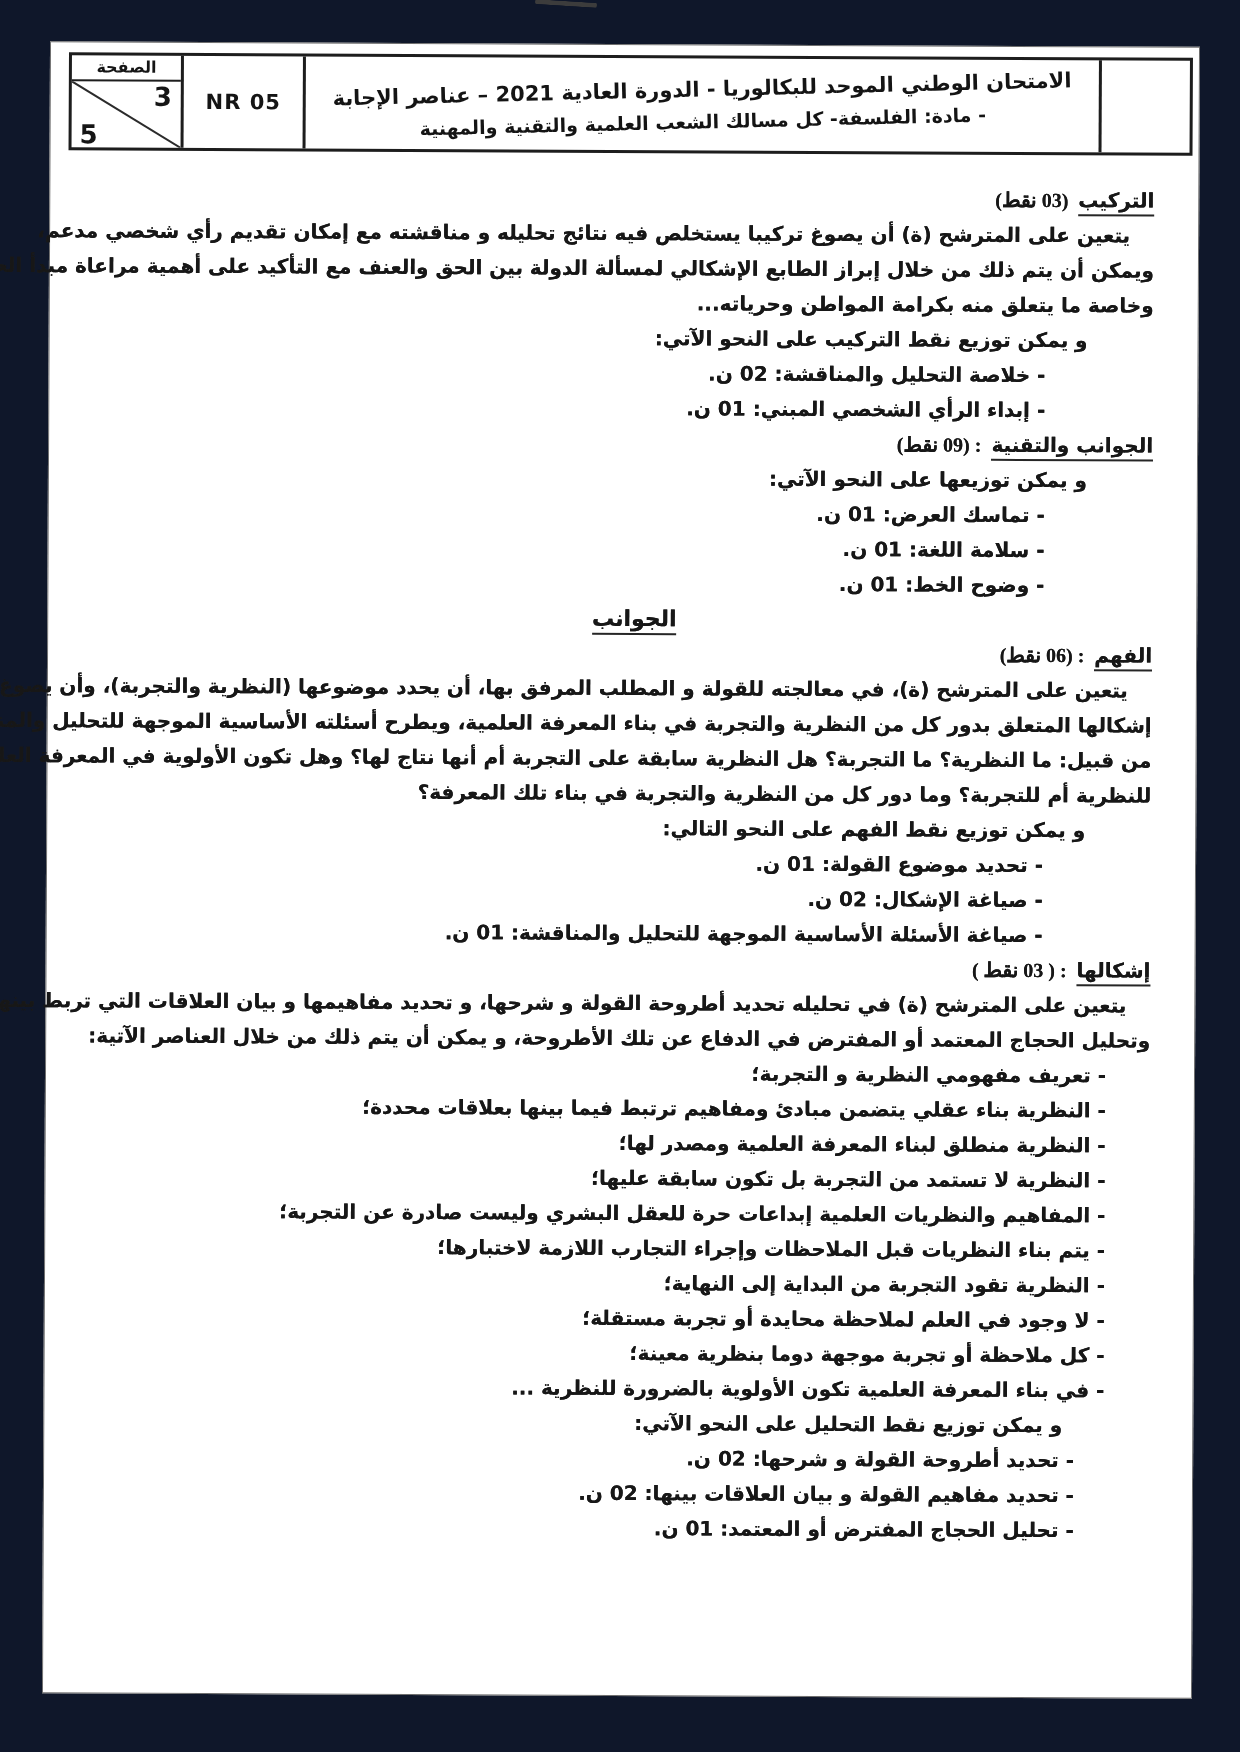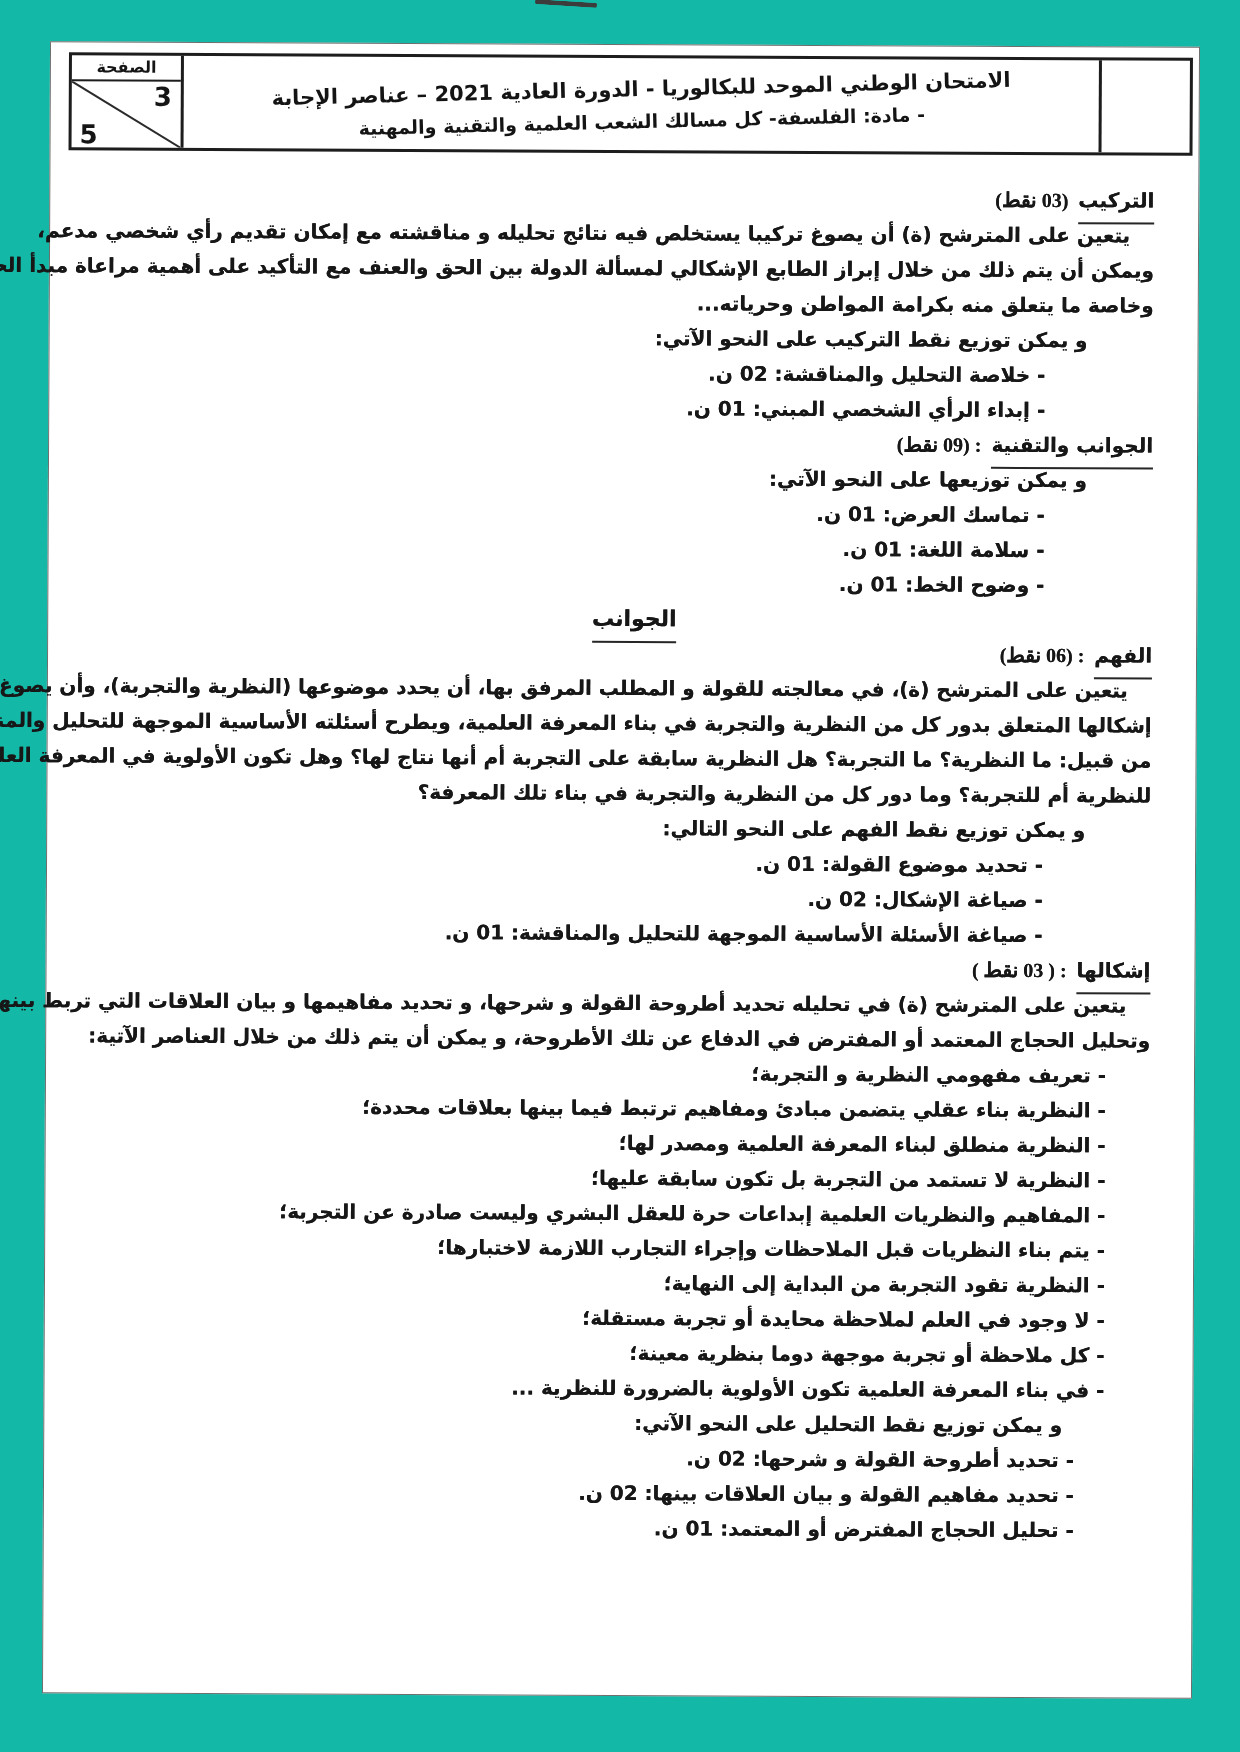--- a/index.html
+++ b/index.html
@@ -1,17 +1,17 @@
 <!DOCTYPE html>
 <html lang="ar"><head>
 <meta charset="utf-8">
 <style>
   * { margin:0; padding:0; box-sizing:border-box; }
   body { background:#ffffff; font-family:"DejaVu Sans", sans-serif; }
-  .page { position:relative; width:1240px; height:1752px; background:#14b8a6; overflow:hidden; }
+  .page { position:relative; width:1240px; height:1752px; background:#0f172a; overflow:hidden; }
 
   .top-artifact { position:absolute; left:535px; top:1px; width:62px; height:0;
     border-top:5px solid #3c3c3c; transform:rotate(3.5deg); border-radius:2px; }
 
   .frame { position:absolute; left:46px; top:44px; width:1150px; height:1652px;
     border:1.5px solid #6e6e6e; background:#fff; transform:rotate(0.28deg);
     transform-origin:50% 50%; }
 
   
   .header { position:absolute; left:18px; top:10px; width:1124px; height:98px;
@@ -31,21 +31,21 @@
   .title-inner { transform:rotate(-1.7deg); text-align:center; direction:rtl; color:#141414; }
   .t1 { font-size:21px; font-weight:bold; line-height:34px; }
   .t2 { font-size:19px; font-weight:bold; line-height:30px; }
   .empty-cell { width:88px; }
 
   
   .content { position:absolute; top:136px; right:44px; left:28px; direction:rtl;
     color:#171717; font-weight:bold; }
   .line { font-size:20px; line-height:35px; text-align:right; white-space:nowrap;
     text-shadow:0 0 0.5px #222; }
-  .u { border-bottom:2.5px solid #262626; padding-bottom:10px; }
+  .u { border-bottom:2.5px solid #262626; padding-bottom:2px; }
   .heading .rest { margin-inline-start:10px;font-family:Liberation Serif, serif; }
   .p-first { padding-right:24px; }
   .intro  { padding-right:66px; }
   .bullet { padding-right:108px; }
   .bullet-wide { padding-right:44px; }
   .intro2 { padding-right:86px; }
   .bullet2 { padding-right:74px; }
   .center { text-align:center; font-size:22px; padding-left:40px; }
 </style>
 </head>
@@ -60,20 +60,21 @@
       <div class="cell page-cell">
         <div class="page-label">الصفحة</div>
         <div class="page-diag">
           <svg viewBox="0 0 100 100" preserveAspectRatio="none">
             <line x1="0" y1="0" x2="100" y2="100" stroke="#2b2b2b" stroke-width="2" vector-effect="non-scaling-stroke"></line>
           </svg>
           <span class="pg-cur">3</span>
           <span class="pg-tot">5</span>
         </div>
       </div>
+      <div class="cell nr-cell">NR 05</div>
       <div class="cell title-cell">
         <div class="title-inner">
           <div class="t1">الامتحان الوطني الموحد للبكالوريا - الدورة العادية 2021 – عناصر الإجابة</div>
           <div class="t2">- مادة: الفلسفة- كل مسالك الشعب العلمية والتقنية والمهنية</div>
         </div>
       </div>
       <div class="cell empty-cell"></div>
     </div>
 
     <div class="content" id="content">

